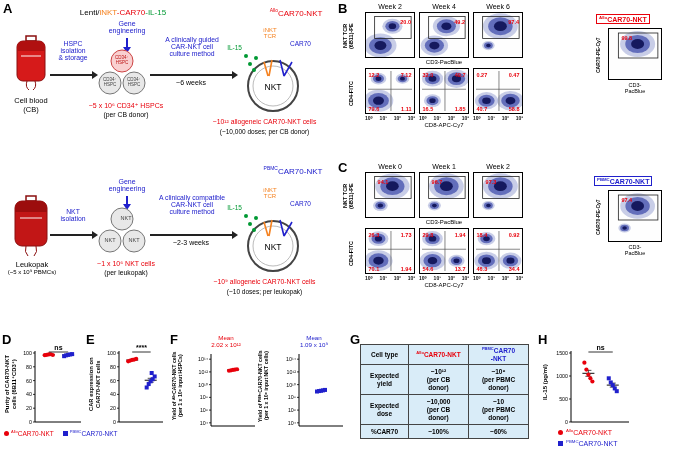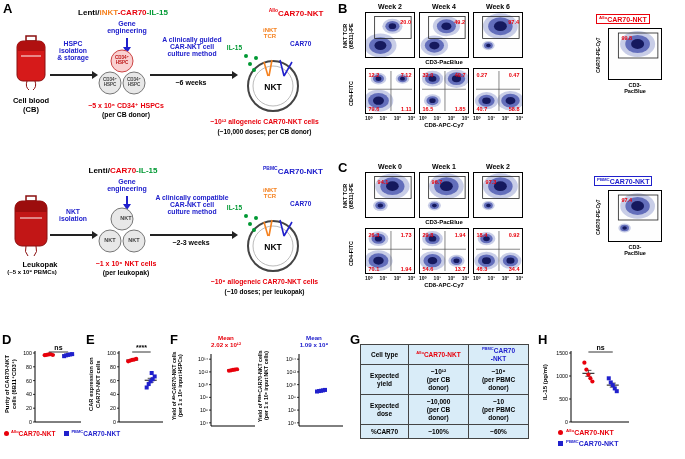--- a/index.html
+++ b/index.html
@@ -1,19 +1,19 @@
 <!DOCTYPE html>
 <html style="--red: #e8000b; --blue: #2020cc; --green: #009933; --orange: #f58220; --process: #2020cc; --table_bg: #d9ecf8;"><head>
 <meta charset="utf-8">
 <style>
   *{margin:0;padding:0;box-sizing:border-box}
   body{font-family:"Liberation Sans","DejaVu Sans",sans-serif;background:#fff}
   .fig{position:relative;width:685px;height:459px;background:#fff;overflow:hidden}
   .abs{position:absolute}
-  .b{font-weight:bold}
+  .b{font-weight:normal}
   .ctr{text-align:center}
   .pre{white-space:pre-line}
   .redc{color:var(--red)}
   .bluec{color:var(--blue)}
   .greenc{color:var(--green)}
   .orangec{color:var(--orange)}
   .procc{color:var(--process)}
   .pl{position:absolute;font-size:13px;font-weight:bold;color:#000}
   .flow{position:absolute;border:1px solid #000;background:#fefefe;overflow:hidden}
   .vlab{position:absolute;writing-mode:vertical-rl;transform:rotate(180deg);white-space:pre;font-weight:bold;text-align:center;line-height:1.15;color:#000}
@@ -92,35 +92,32 @@
       <circle cx="16" cy="8" r="2" fill="#009933"></circle>
       <circle cx="6" cy="6" r="2" fill="#009933"></circle>
       <circle cx="14" cy="20" r="2" fill="#009933"></circle>
     <path d="M24 12 L28 26 M32 10 L29 26" stroke="#f58220" stroke-width="1.6" fill="none"></path>
     <path d="M44 26 L40 10 M44 26 L52 12" stroke="#2020cc" stroke-width="1.6" fill="none"></path>
   </svg>
   <div class="abs b ctr" style="left:258px;top:82px;width:30px;font-size:8.5px">NKT</div>
   <div class="abs b ctr redc" style="left:192px;top:118px;width:145px;font-size:6.8px">~10¹² allogeneic CAR70-NKT cells</div>
   <div class="abs b ctr" style="left:192px;top:128px;width:145px;font-size:6.5px">(~10,000 doses; per CB donor)</div>
 
-  <div class="abs b ctr" style="left:48px;top:166px;width:150px;font-size:8px">
-    <span>Lenti/</span><span class="redc">CAR70</span><span class="greenc">-IL-15</span>
-  </div>
   <div class="abs b ctr pre procc" style="left:92px;top:178px;width:70px;font-size:7px">Gene
 engineering</div>
   <div class="varrow" style="left:126px;top:196px;height:9px"></div>
 
   <svg class="abs" style="left:10px;top:194px" width="42" height="64">
     <path d="M16 2 h10 v5 h-10 z" fill="none" stroke="#8a0f0f" stroke-width="1.5"></path>
     <rect x="5" y="7" width="32" height="45" rx="7" fill="#c21616" stroke="#8a0f0f"></rect>
     <path d="M5 14 a7 7 0 0 1 7 -7 h18 a7 7 0 0 1 7 7 v4 h-32 z" fill="#9c0d0d"></path>
     <line x1="10" y1="24" x2="32" y2="24" stroke="#fff" stroke-width="1.2" opacity=".8"></line>
     <path d="M16 52 q-2 6 2 10 M26 52 q2 6 -2 10" stroke="#8a0f0f" fill="none"></path>
   </svg>
-  <div class="abs b ctr" style="left:8px;top:260px;width:64px;font-size:7.5px">Leukopak</div>
+  <div class="abs b ctr" style="left:0;top:260px;width:64px;font-size:7.5px">Leukopak</div>
   <div class="abs b ctr" style="left:0;top:269px;width:64px;font-size:6px">(~5 x 10⁹ PBMCs)</div>
 
   <div class="abs b ctr pre procc" style="left:48px;top:208px;width:50px;font-size:6.8px">NKT
 isolation</div>
   <div class="harrow" style="left:50px;top:234px;width:42px"></div>
 
   <svg class="abs" style="left:96px;top:206px" width="52" height="52">
     <circle cx="14" cy="35" r="11" fill="#e8e8e8" stroke="#777"></circle>
     <circle cx="38" cy="35" r="11" fill="#e8e8e8" stroke="#777"></circle>
     <circle cx="26" cy="13" r="11" fill="#e8e8e8" stroke="#777"></circle>

